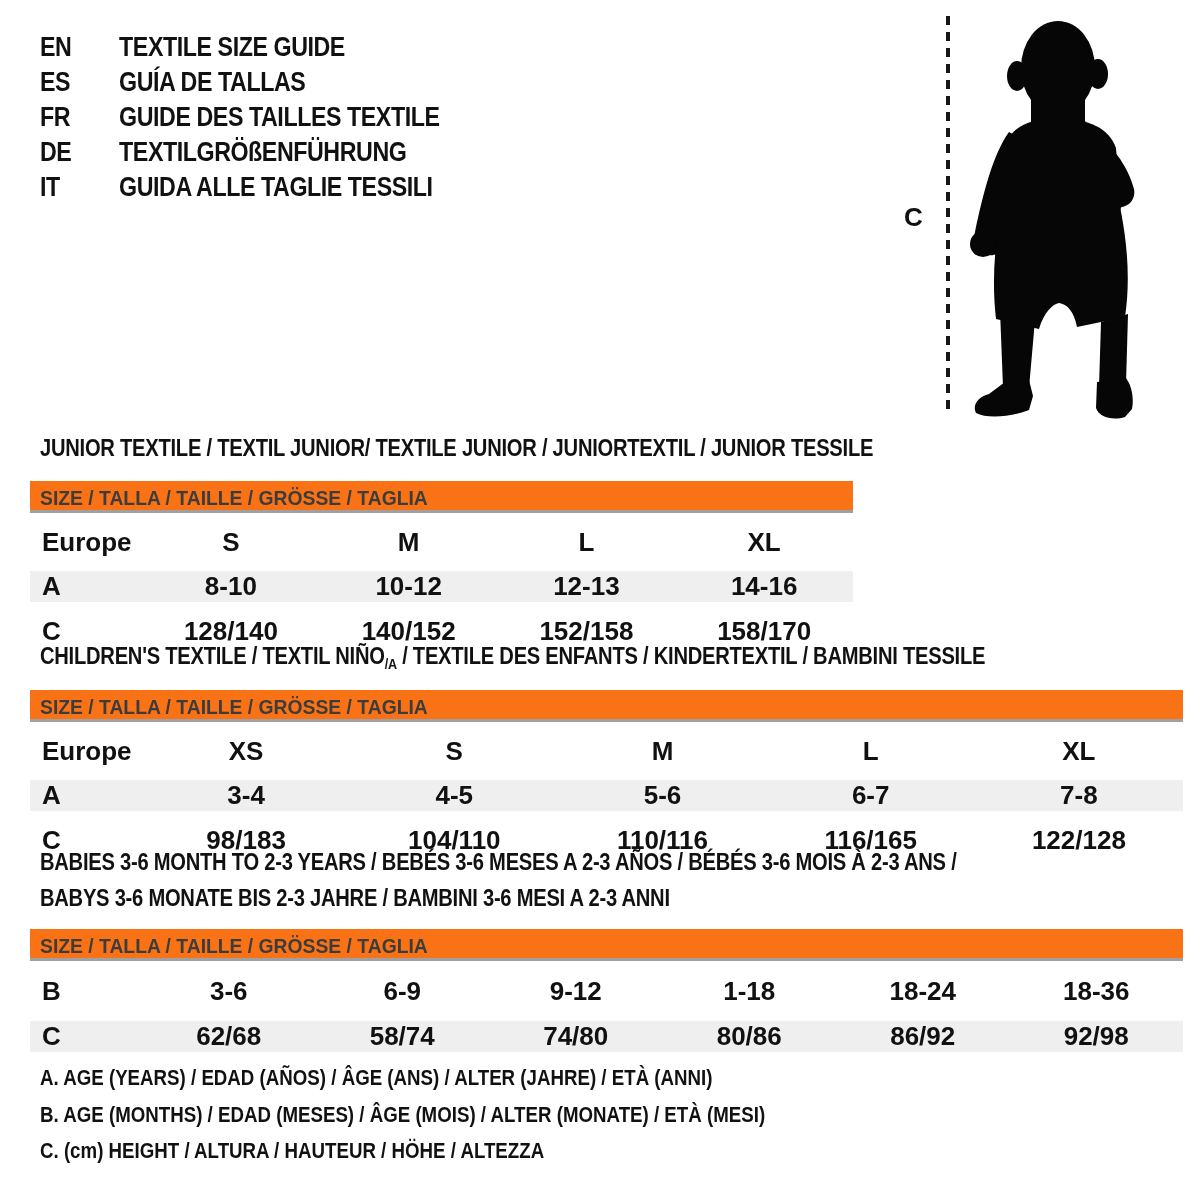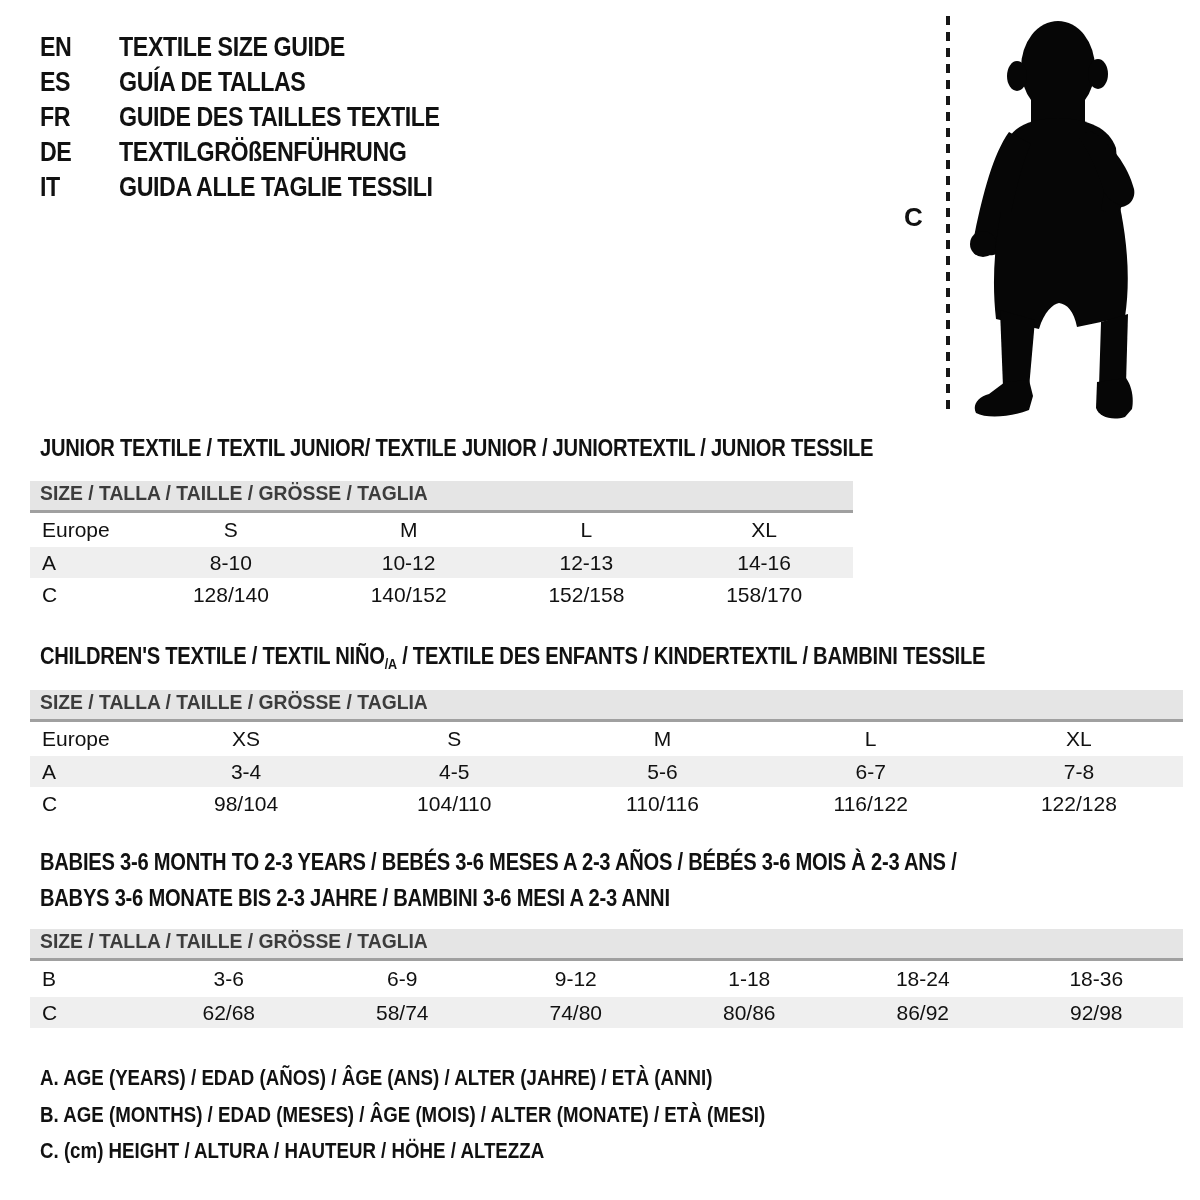--- a/index.html
+++ b/index.html
@@ -34,26 +34,26 @@
   
   #legend{left:40px;top:1060px;line-height:36.5px;font-size:22px;font-weight:bold;
     white-space:nowrap;transform:scaleX(0.85);transform-origin:0 0;}
 
   
   .size-table{left:30px;}
   #table-junior{top:481px;width:823px;}
   #table-children{top:690px;width:1153px;}
   #table-babies{top:929px;width:1153px;}
 
-  .size-bar{height:29px;background:#e5e5e5;border-bottom:3px solid #a0a0a0;
-    display:flex;align-items:flex-start;padding-left:10px;}
+  .size-bar{height:29px;background:#f97316;border-bottom:3px solid #a0a0a0;
+    display:flex;align-items:flex-end;padding-left:10px;}
   .size-bar span{font-size:21px;font-weight:bold;color:#3c3c3c;white-space:nowrap;
     transform:scaleX(0.92);transform-origin:0 50%;}
 
-  .t-row{display:grid;align-items:center;font-size:21px;font-weight:normal;}
+  .t-row{display:grid;align-items:center;font-size:26px;font-weight:bold;margin-top:12px;}
   #table-junior .t-row{grid-template-columns:112px repeat(4,1fr);}
   #table-children .t-row{grid-template-columns:112px repeat(5,1fr);}
   #table-babies .t-row{grid-template-columns:112px repeat(6,1fr);}
   .t-row .lbl{padding-left:12px;text-align:left;}
   .t-row .val{text-align:center;}
   .rh-header{height:34px;}
   .rh-a{height:31px;background:#efefef;}
   .rh-c{height:34px;}
   .rh-b{height:36px;}
   .rh-c-alt{height:31px;background:#efefef;}
@@ -162,24 +162,24 @@
   <div class="t-row rh-a">
     <span class="lbl">A</span>
     <span class="val">3-4</span>
     <span class="val">4-5</span>
     <span class="val">5-6</span>
     <span class="val">6-7</span>
     <span class="val">7-8</span>
   </div>
   <div class="t-row rh-c">
     <span class="lbl">C</span>
-    <span class="val">98/104</span>
+    <span class="val">98/183</span>
     <span class="val">104/110</span>
     <span class="val">110/116</span>
-    <span class="val">116/122</span>
+    <span class="val">116/165</span>
     <span class="val">122/128</span>
   </div>
 </div>
 
 <div id="babies-heading" class="abs sec-heading">
   <div>BABIES 3-6 MONTH TO 2-3 YEARS / BEBÉS 3-6 MESES A 2-3 AÑOS / BÉBÉS 3-6 MOIS À 2-3 ANS /</div>
   <div>BABYS 3-6 MONATE BIS 2-3 JAHRE / BAMBINI 3-6 MESI A 2-3 ANNI</div>
 </div>
 
 <div id="table-babies" class="abs size-table">

